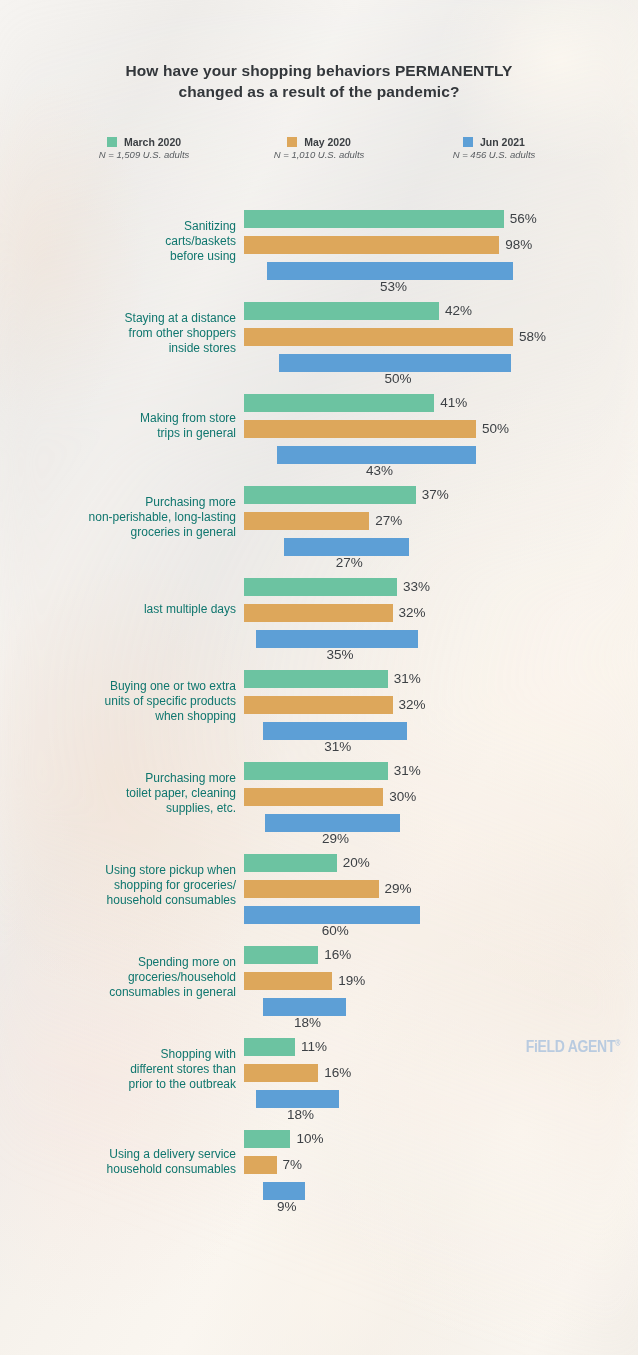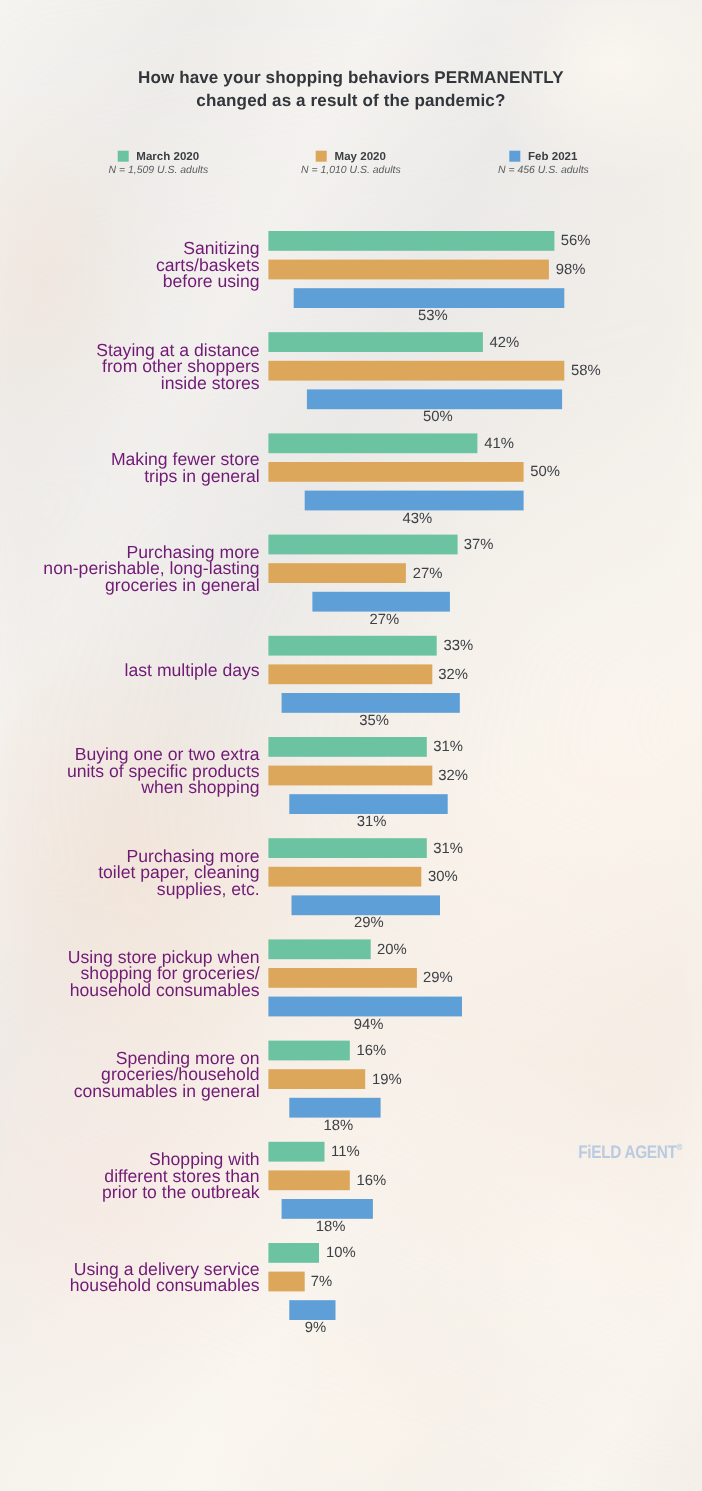--- a/index.html
+++ b/index.html
@@ -123,23 +123,23 @@
   }
   .group {
     position: relative;
     height: 92px;
   }
   .cat-label {
     position: absolute;
     right: 402px;           
     width: 230px;
     text-align: right;
-    font-size: 16px;
+    font-size: 12px;
     line-height: 15.2px;
-    color: #701a75;
+    color: #0f766e;
     top: 50%;
     transform: translateY(-50%);
   }
   .cat-label .l { display: block; white-space: nowrap; }
   .bars {
     position: absolute;
     left: 244px;
     top: 14px;
   }
   .barrow {
@@ -199,21 +199,21 @@
       <div class="legend-col">
         <div class="legend-top">
           <span class="swatch" style="background: rgb(221, 167, 91);"></span>
           <span class="legend-name">May 2020</span>
         </div>
         <div class="legend-n">N = 1,010 U.S. adults</div>
       </div>
       <div class="legend-col">
         <div class="legend-top">
           <span class="swatch" style="background: rgb(93, 159, 214);"></span>
-          <span class="legend-name">Feb 2021</span>
+          <span class="legend-name">Jun 2021</span>
         </div>
         <div class="legend-n">N = 456 U.S. adults</div>
       </div>
     </div>
 
   <div id="chart">
       <div class="group">
         <div class="cat-label">
           <span class="l">Sanitizing</span>
           <span class="l">carts/baskets</span>
@@ -250,21 +250,21 @@
             <span class="val">58%</span>
           </div>
           <div class="barrow">
             <div class="bar" style="background: rgb(93, 159, 214); width: 232px;"></div>
             <span class="val">50%</span>
           </div>
         </div>
       </div>
       <div class="group">
         <div class="cat-label">
-          <span class="l">Making fewer store</span>
+          <span class="l">Making from store</span>
           <span class="l">trips in general</span>
         </div>
         <div class="bars">
           <div class="barrow">
             <div class="bar" style="background: rgb(108, 195, 161); width: 190.2px;"></div>
             <span class="val">41%</span>
           </div>
           <div class="barrow">
             <div class="bar" style="background: rgb(221, 167, 91); width: 232px;"></div>
             <span class="val">50%</span>
@@ -367,21 +367,21 @@
           <div class="barrow">
             <div class="bar" style="background: rgb(108, 195, 161); width: 92.8px;"></div>
             <span class="val">20%</span>
           </div>
           <div class="barrow">
             <div class="bar" style="background: rgb(221, 167, 91); width: 134.6px;"></div>
             <span class="val">29%</span>
           </div>
           <div class="barrow">
             <div class="bar" style="background: rgb(93, 159, 214); width: 176.3px;"></div>
-            <span class="val">94%</span>
+            <span class="val">60%</span>
           </div>
         </div>
       </div>
       <div class="group">
         <div class="cat-label">
           <span class="l">Spending more on</span>
           <span class="l">groceries/household</span>
           <span class="l">consumables in general</span>
         </div>
         <div class="bars">

